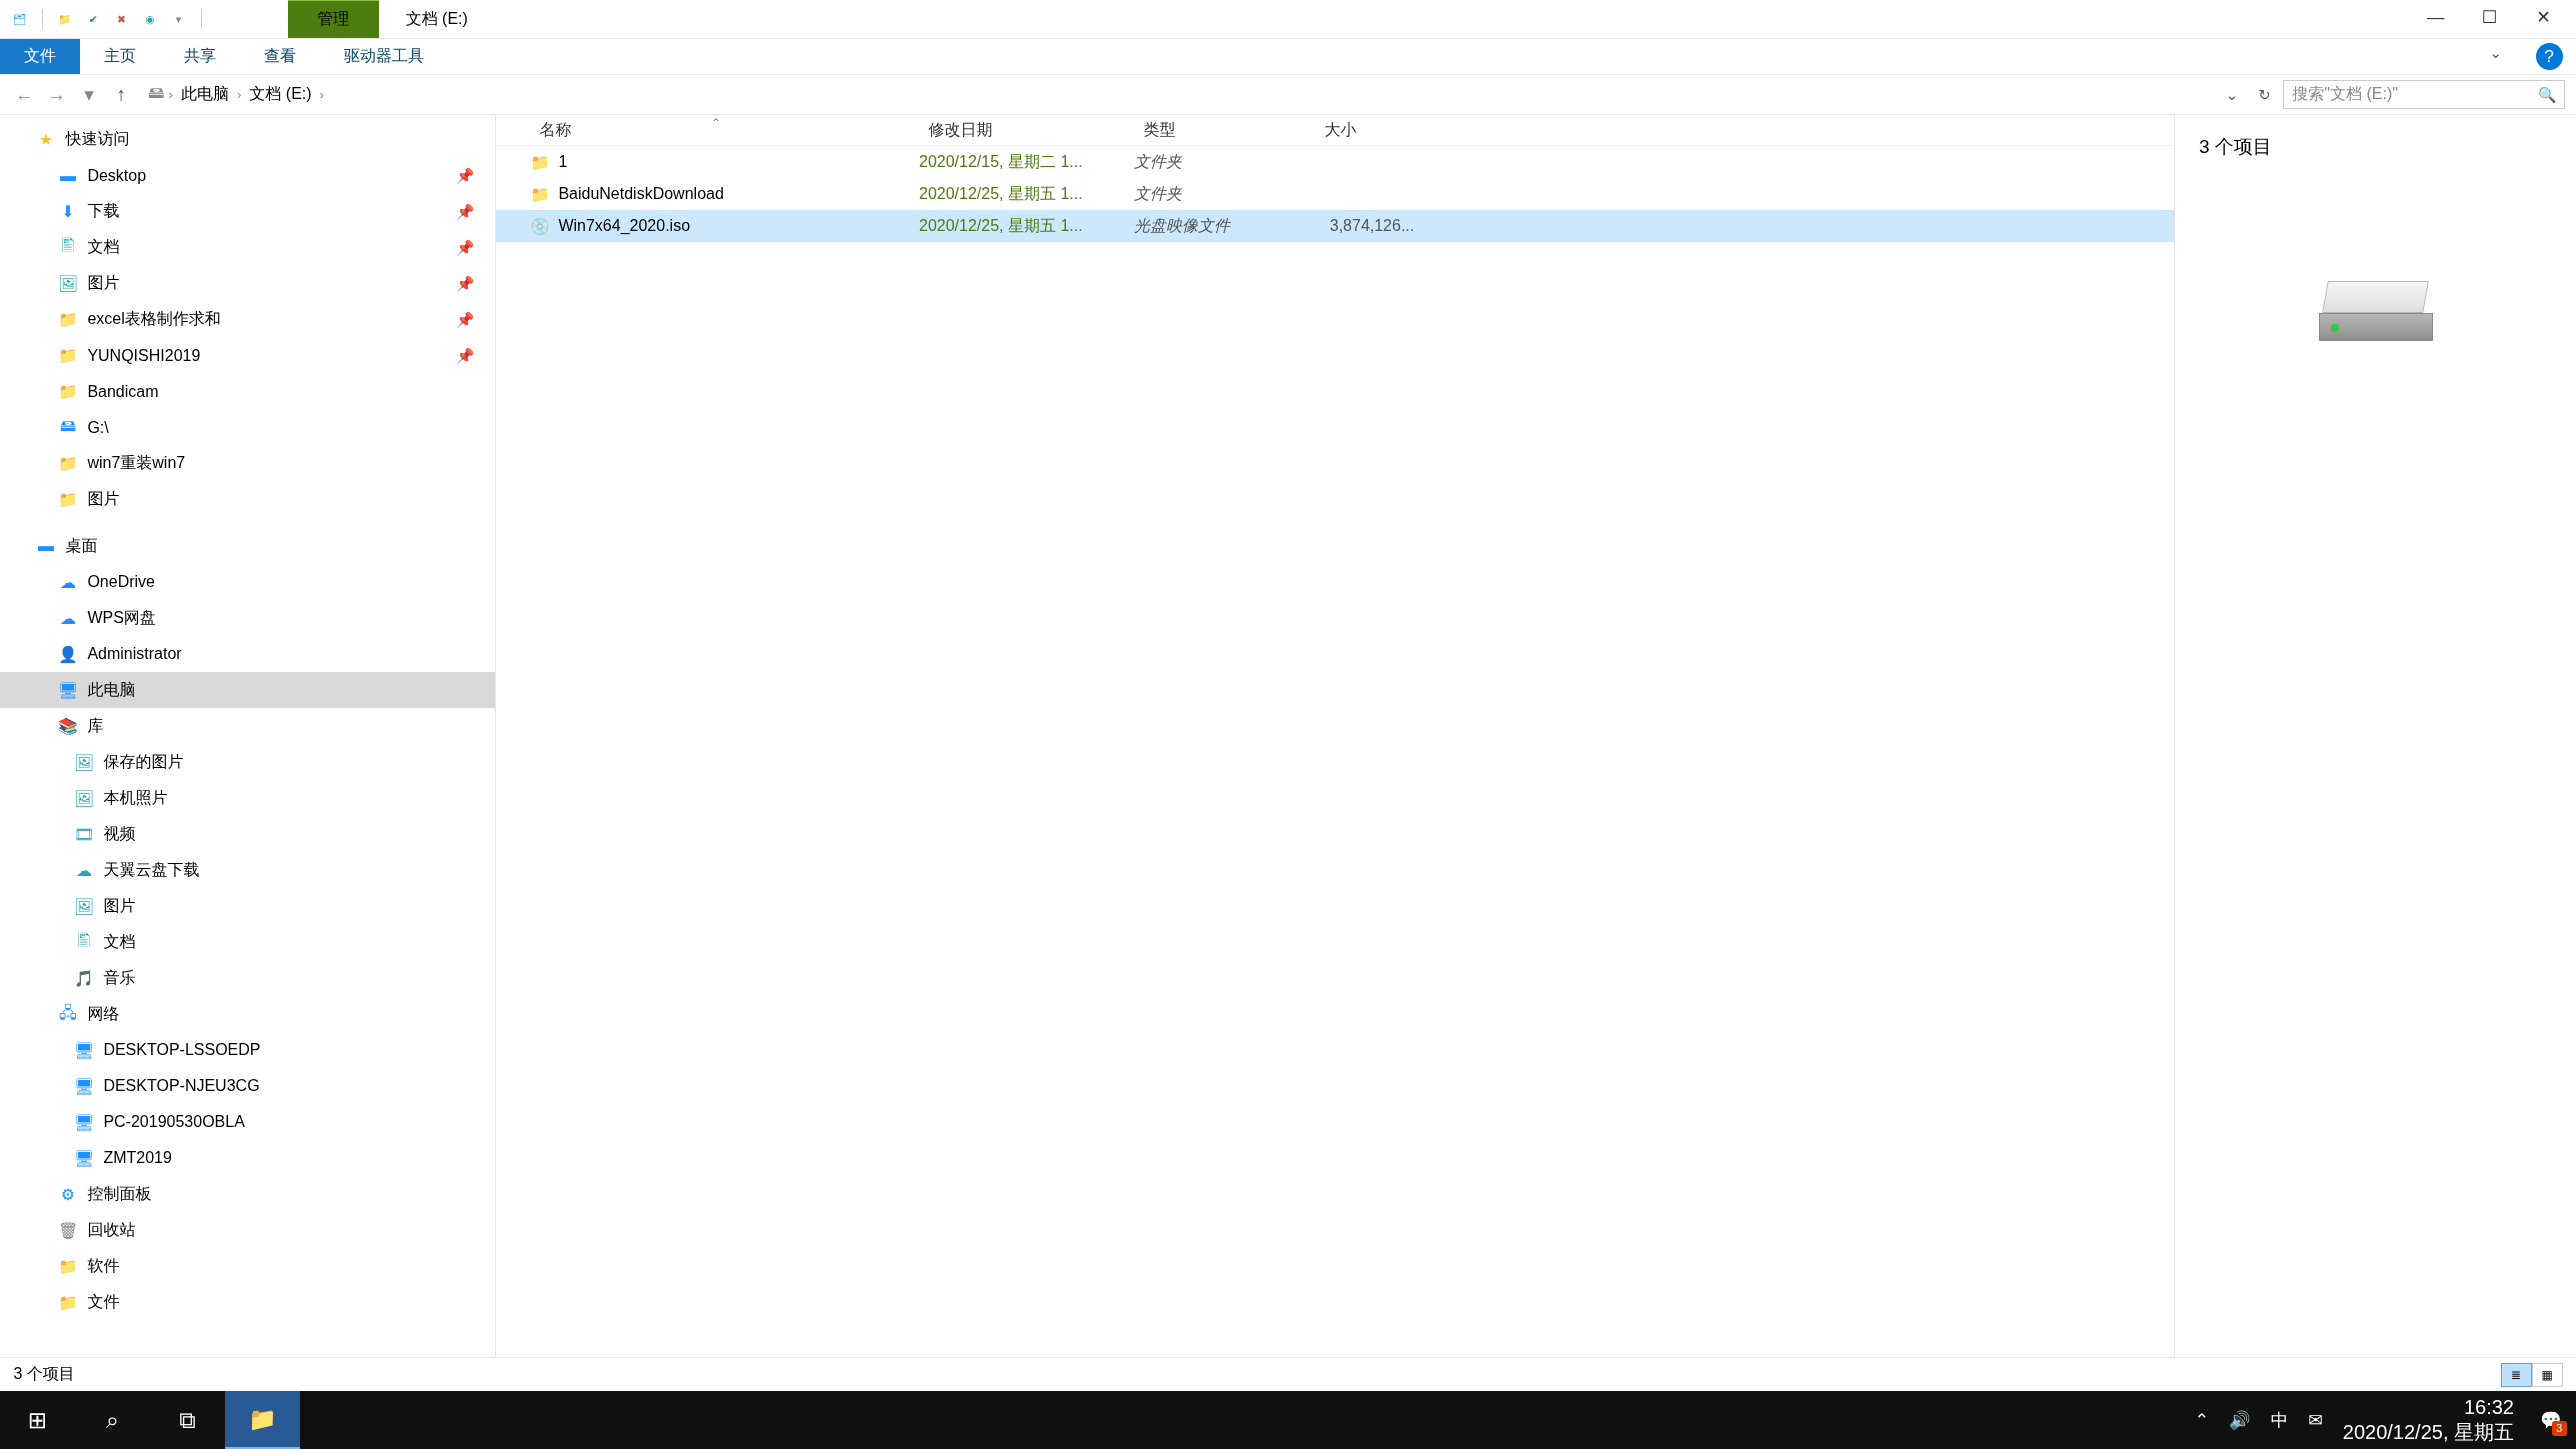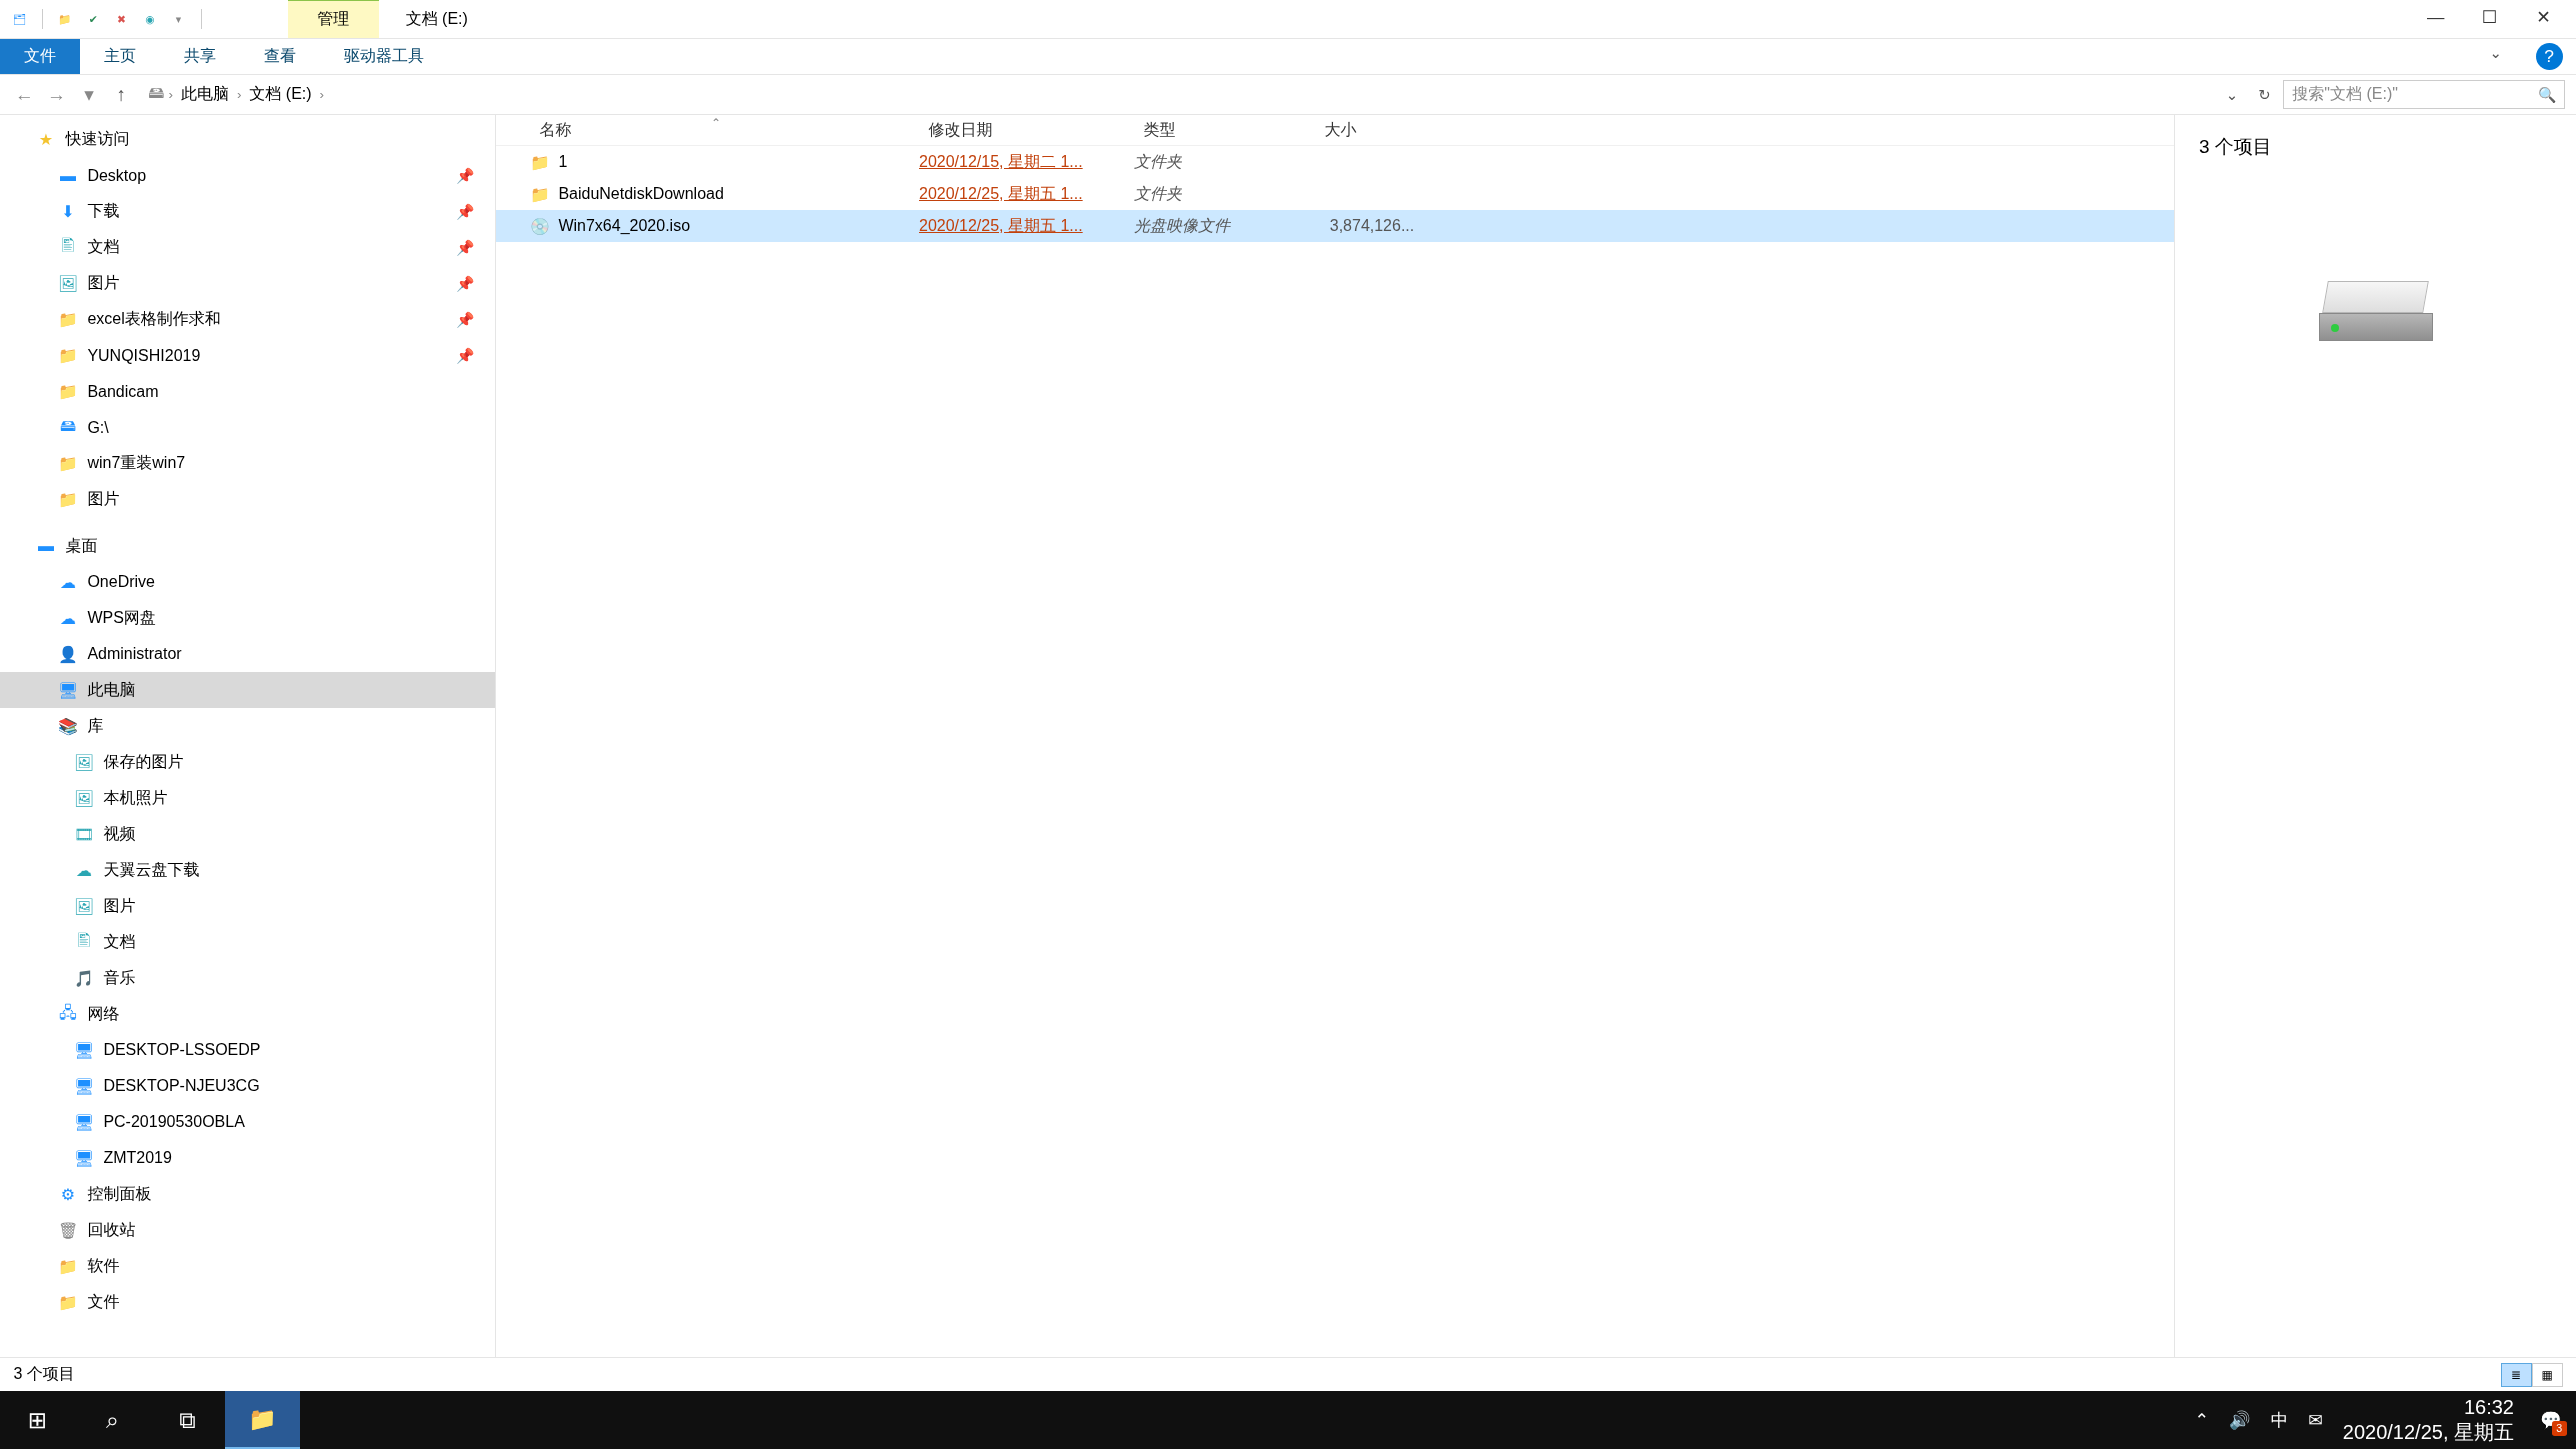--- a/index.html
+++ b/index.html
@@ -4,21 +4,21 @@
 <style>
 * { margin: 0; padding: 0; box-sizing: border-box; font-family: "Microsoft YaHei", "Segoe UI", sans-serif; }
 body { width: 2576px; height: 1449px; background: #fff; overflow: hidden; transform-origin: top left; }
 
 
 .titlebar { height: 39px; background: #fff; display: flex; align-items: center; border-bottom: 0.7px solid #e5e5e5; position: relative; }
 .qat { display: flex; align-items: center; gap: 5.4px; padding-left: 8px; }
 .qat .qicon { width: 23px; height: 23px; display: flex; align-items: center; justify-content: center; }
 .qat .sep { width: 0.7px; height: 20px; background: #ccc; margin: 0 5.4px; }
 .title-tabs { display: flex; height: 100%; margin-left: 81px; }
-.context-tab { background: #fef9c3; padding: 0 29.5px; font-size: 16px; display: flex; align-items: center; border-top: 1.3px solid #8bc34a; }
+.context-tab { background: #4d7c0f; padding: 0 29.5px; font-size: 16px; display: flex; align-items: center; border-top: 1.3px solid #8bc34a; }
 .window-title { padding: 0 27px; font-size: 16px; display: flex; align-items: center; }
 .win-controls { position: absolute; right: 5.4px; top: 0; display: flex; }
 .win-btn { width: 54px; height: 34px; display: flex; align-items: center; justify-content: center; font-size: 17.4px; color: #333; }
 .help-btn { width: 27px; height: 27px; border-radius: 50%; background: #0078d7; color: #fff; display: flex; align-items: center; justify-content: center; font-size: 17.4px; margin-left: 10.7px; }
 
 
 .ribbon { height: 36px; display: flex; align-items: stretch; border-bottom: 0.7px solid #e5e5e5; }
 .ribbon-tab { padding: 0 24px; font-size: 16px; display: flex; align-items: center; color: #0c4a6e; }
 .ribbon-tab.file { background: #1979ca; color: #fff; }
 .ribbon-dd { position: absolute; right: 74px; top: 44px; font-size: 14.8px; color: #555; }
@@ -50,21 +50,21 @@
 .col { padding-left: 9.4px; }
 .col.name { width: 389px; display: flex; align-items: center; gap: 6.7px; }
 .col.date { width: 215px; }
 .col.type { width: 181px; }
 .col.size { width: 114px; text-align: left; }
 .sort-arrow { position: absolute; left: 215px; top: 1.3px; font-size: 12px; color: #888; }
 
 .file-row { display: flex; height: 32px; align-items: center; font-size: 16px; padding-left: 34px; }
 .file-row.selected { background: #cce8ff; }
 .file-row .name { width: 389px; display: flex; align-items: center; gap: 9.4px; }
-.file-row .date { width: 215px; color: #c2410c; text-decoration: underline; }
+.file-row .date { width: 215px; color: #4d7c0f; }
 .file-row .type { width: 181px; color: #555; font-style: italic; }
 .file-row .size { width: 114px; text-align: center; color: #555; }
 .ficon { width: 19px; display: inline-block; }
 
 
 .preview { width: 402px; border-left: 0.7px solid #e5e5e5; padding: 19px 24px; }
 .preview-title { font-size: 19px; margin-bottom: 121px; }
 .drive-vis { width: 114px; height: 60px; margin: 0 auto; position: relative; }
 .drive-top { position: absolute; top: 0; left: 6.7px; right: 6.7px; height: 32px; background: linear-gradient(#f6f6f6,#dedede); border: 0.7px solid #b7b7b7; transform: skewX(-10deg); }
 .drive-front { position: absolute; bottom: 0; left: 0; right: 0; height: 28px; background: linear-gradient(#b7b7b7,#8f8f8f); border: 0.7px solid #888; }

